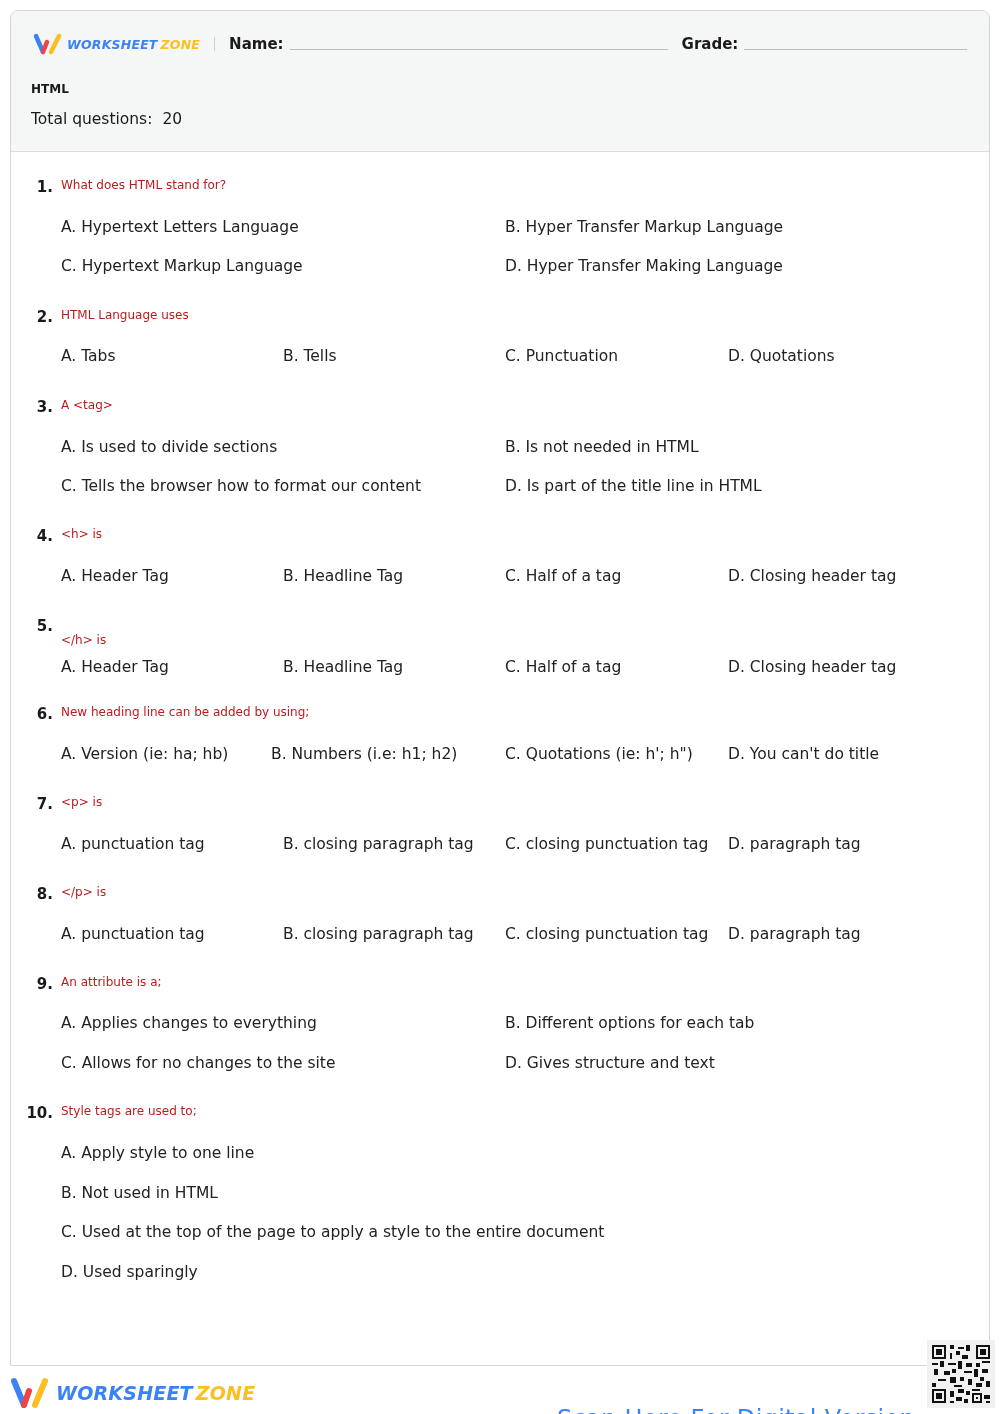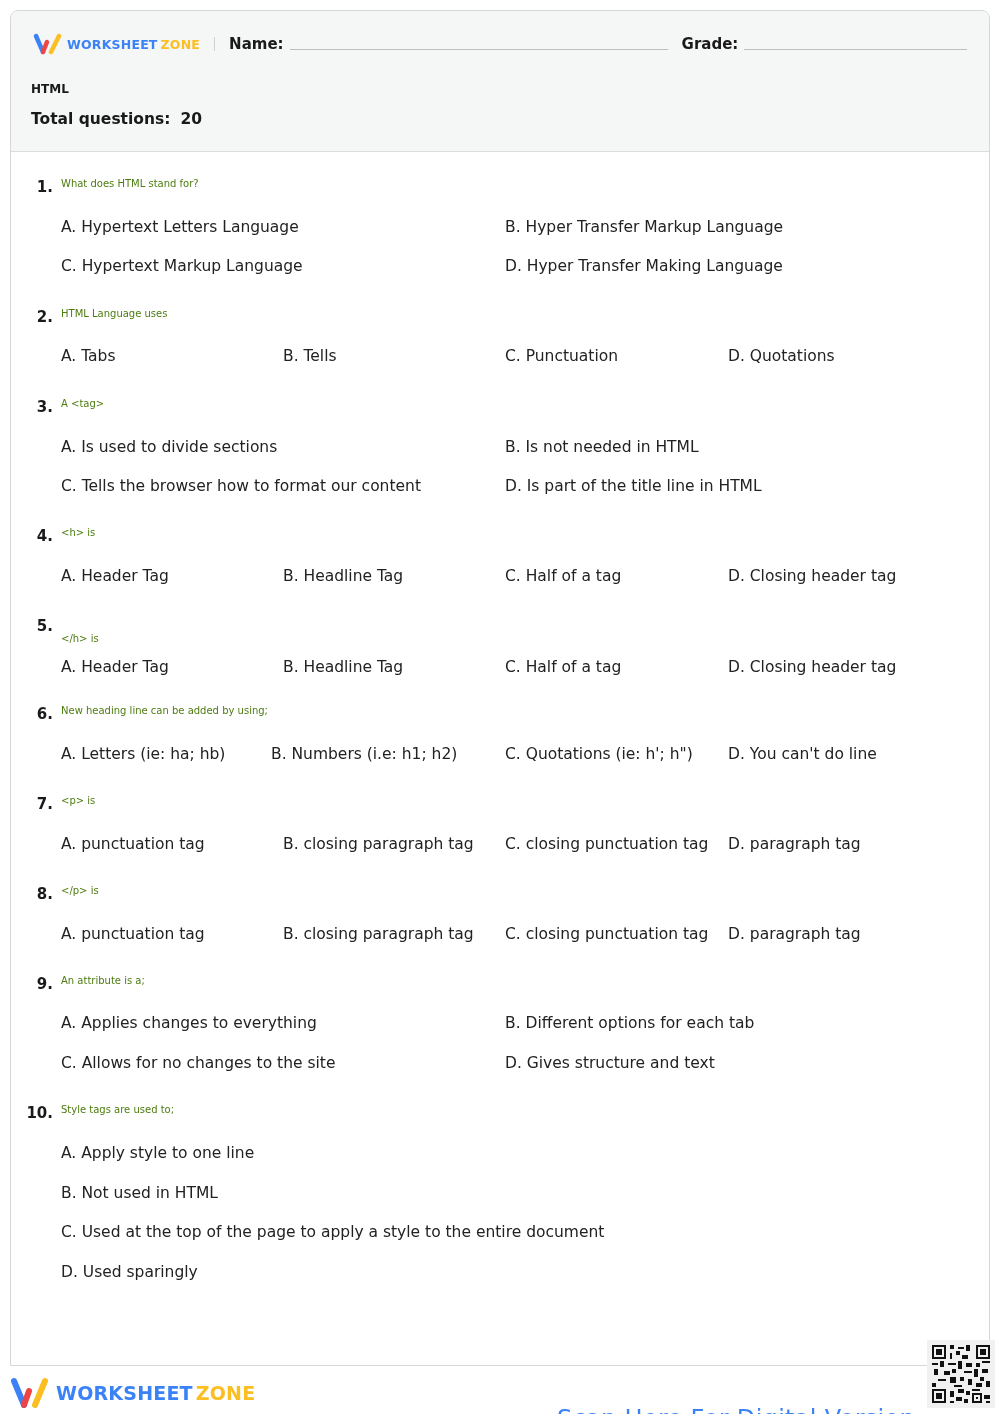--- a/index.html
+++ b/index.html
@@ -11,36 +11,36 @@
       border: 1px solid #d6d6d6; border-radius: 8px 8px 0 0; border-bottom: 1px solid #d6d6d6;
       background: #fff; overflow: hidden;
     }
     .header {
       background: #f5f6f6; height: 141px; border-bottom: 1px solid #dcdcdc;
       position: relative;
     }
     .brand-row { position: absolute; left: 22px; top: 20px; right: 22px; height: 26px; display: flex; align-items: center; }
     .logo { display: flex; align-items: center; }
     .logo svg { display: block; }
-    .logo-text { font-family: "DejaVu Sans", sans-serif; font-weight: bold; font-size: 12.5px; letter-spacing: 0.2px; margin-left: 4px; }
+    .logo-text { font-family: "DejaVu Sans", sans-serif; font-weight: bold; font-size: 12.5px; letter-spacing: 0.2px; margin-left: 4px; font-style: italic; }
     .logo-text .w { color: #3b82f6; }
     .logo-text .z { color: #fbbf24; margin-left: 3px; }
     .sep { width: 1px; height: 14px; background: #cfcfcf; margin: 0 14px 0 14px; }
     .field-label { font-weight: bold; font-size: 15px; color: #1a1a1a; }
     .line { border-bottom: 1.5px solid #bdbdbd; height: 1px; margin-top: 10px; }
     .name-line { width: 378px; margin-left: 6px; margin-right: 14px; }
     .grade-line { flex: 1; margin-left: 6px; }
 
     .title { position: absolute; left: 20px; top: 71px; font-weight: bold; font-size: 12px; color: #1a1a1a; }
-    .total { position: absolute; left: 20px; top: 99px; font-weight: bold; font-size: 15.5px; color: #1a1a1a; }
+    .total { position: absolute; left: 20px; top: 99px; font-weight: normal; font-size: 15.5px; color: #1a1a1a; }
     .total .num { margin-left: 10px; }
 
     .q { position: absolute; left: 0; width: 100%; }
     .q-num { position: absolute; right: calc(100% - 42px); font-weight: bold; font-size: 15px; color: #1a1a1a; text-align: right; }
-    .q-text { position: absolute; left: 50px; font-size: 10px; color: #4d7c0f; white-space: nowrap; }
+    .q-text { position: absolute; left: 50px; font-size: 12px; color: #b91c1c; white-space: nowrap; }
     .opt { position: absolute; font-size: 15.5px; color: #222; white-space: nowrap; }
 
     .footer-logo { position: absolute; left: 10px; top: 1377px; display: flex; align-items: center; }
     .footer-logo .logo-text { font-size: 19px; margin-left: 6px; }
     .scan-text { position: absolute; left: 557px; top: 1378px; font-size: 24px; color: #3b82f6; letter-spacing: 0.3px; margin-top: 27px; }
     .qr { position: absolute; left: 927px; top: 1340px; width: 68px; height: 68px; background: #f1f1f1; padding: 5px; }
   </style>
 </head>
 <body>
 
@@ -108,24 +108,24 @@
     <span class="q-text" style="top:16px">&lt;/h&gt; is</span>
     <span class="opt" style="left:50px;top:41px">A. Header Tag</span>
     <span class="opt" style="left:272px;top:41px">B. Headline Tag</span>
     <span class="opt" style="left:494px;top:41px">C. Half of a tag</span>
     <span class="opt" style="left:717px;top:41px">D. Closing header tag</span>
   </div>
 
   <div class="q" style="top:694px">
     <span class="q-num" style="top:0">6.</span>
     <span class="q-text" style="top:0">New heading line can be added by using;</span>
-    <span class="opt" style="left:50px;top:40px">A. Letters (ie: ha; hb)</span>
+    <span class="opt" style="left:50px;top:40px">A. Version (ie: ha; hb)</span>
     <span class="opt" style="left:260px;top:40px">B. Numbers (i.e: h1; h2)</span>
     <span class="opt" style="left:494px;top:40px">C. Quotations (ie: h'; h")</span>
-    <span class="opt" style="left:717px;top:40px">D. You can't do line</span>
+    <span class="opt" style="left:717px;top:40px">D. You can't do title</span>
   </div>
 
   <div class="q" style="top:784px">
     <span class="q-num" style="top:0">7.</span>
     <span class="q-text" style="top:0">&lt;p&gt; is</span>
     <span class="opt" style="left:50px;top:40px">A. punctuation tag</span>
     <span class="opt" style="left:272px;top:40px">B. closing paragraph tag</span>
     <span class="opt" style="left:494px;top:40px">C. closing punctuation tag</span>
     <span class="opt" style="left:717px;top:40px">D. paragraph tag</span>
   </div>

